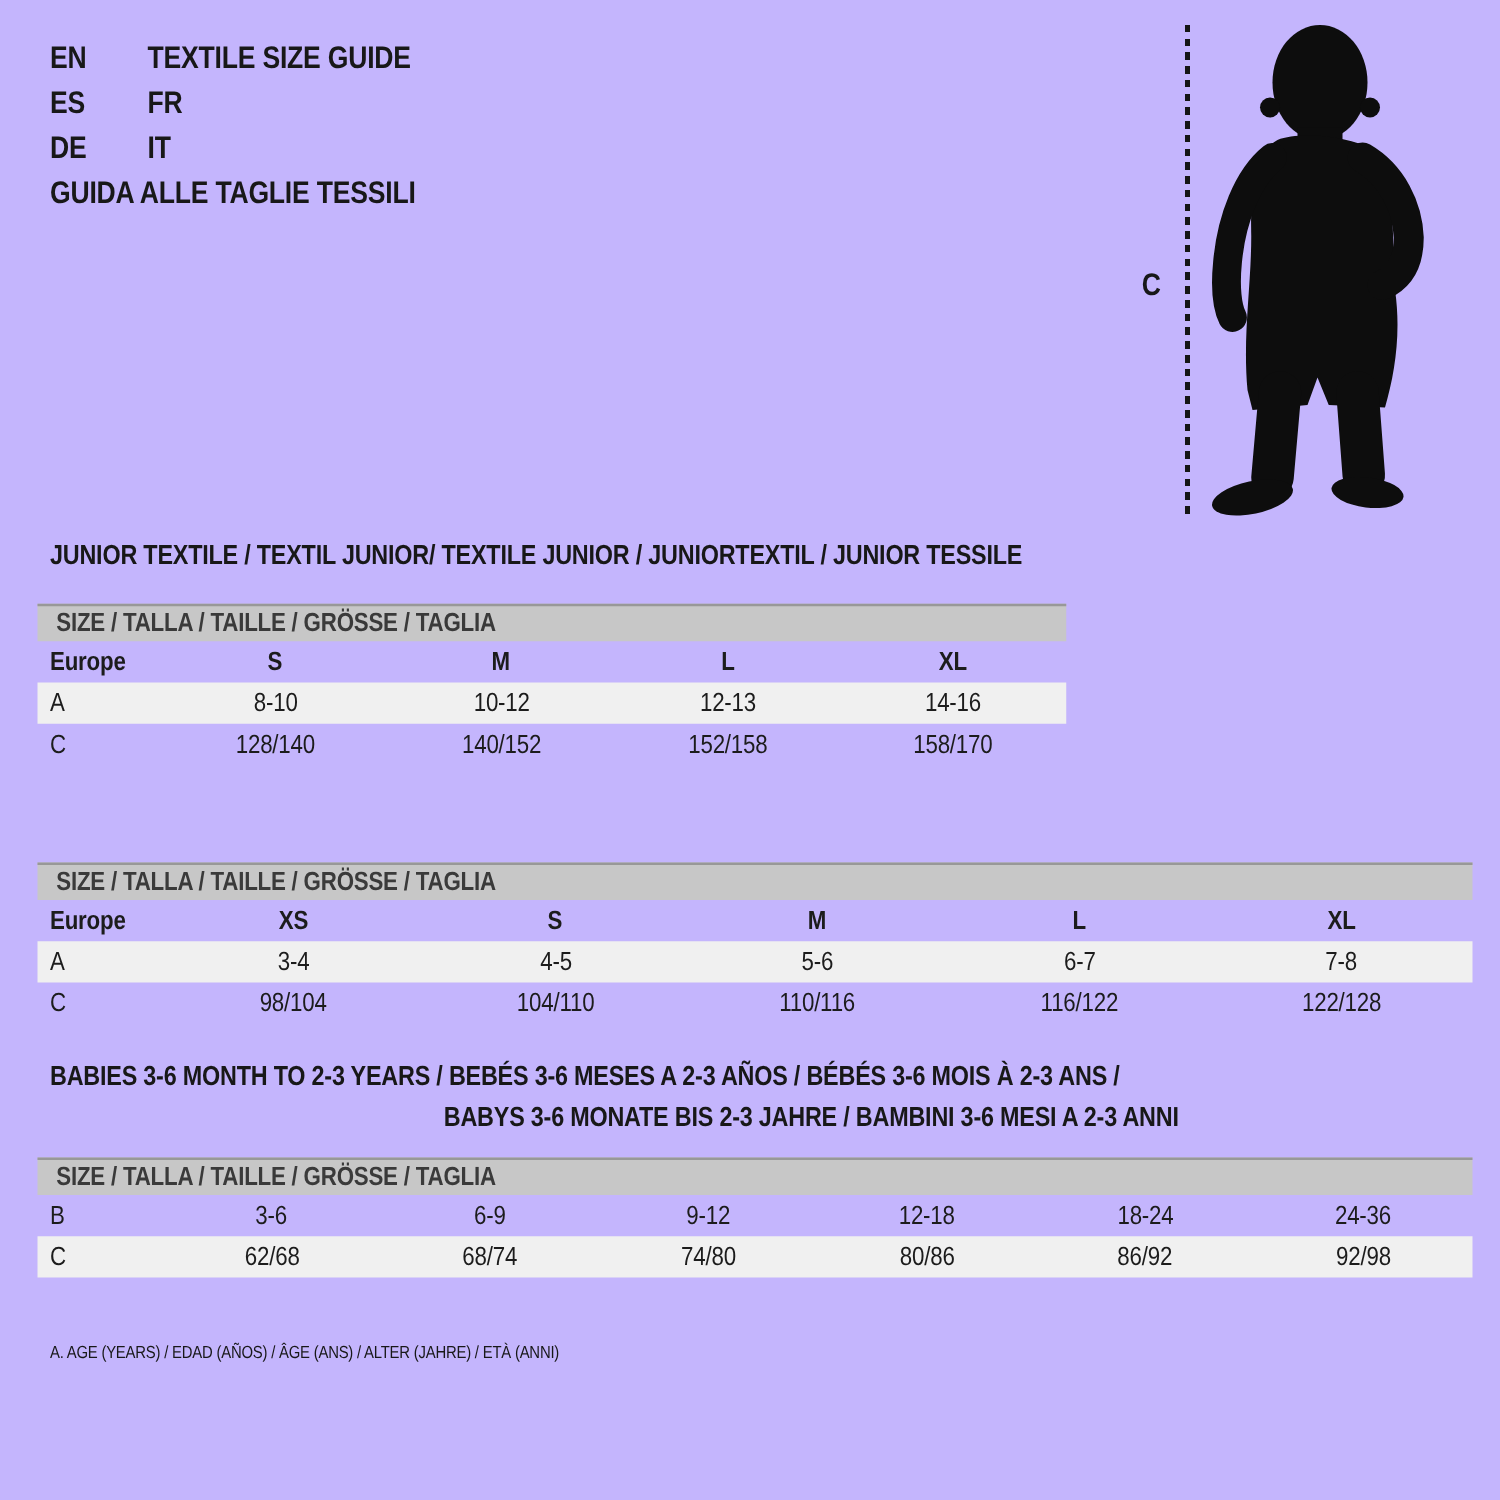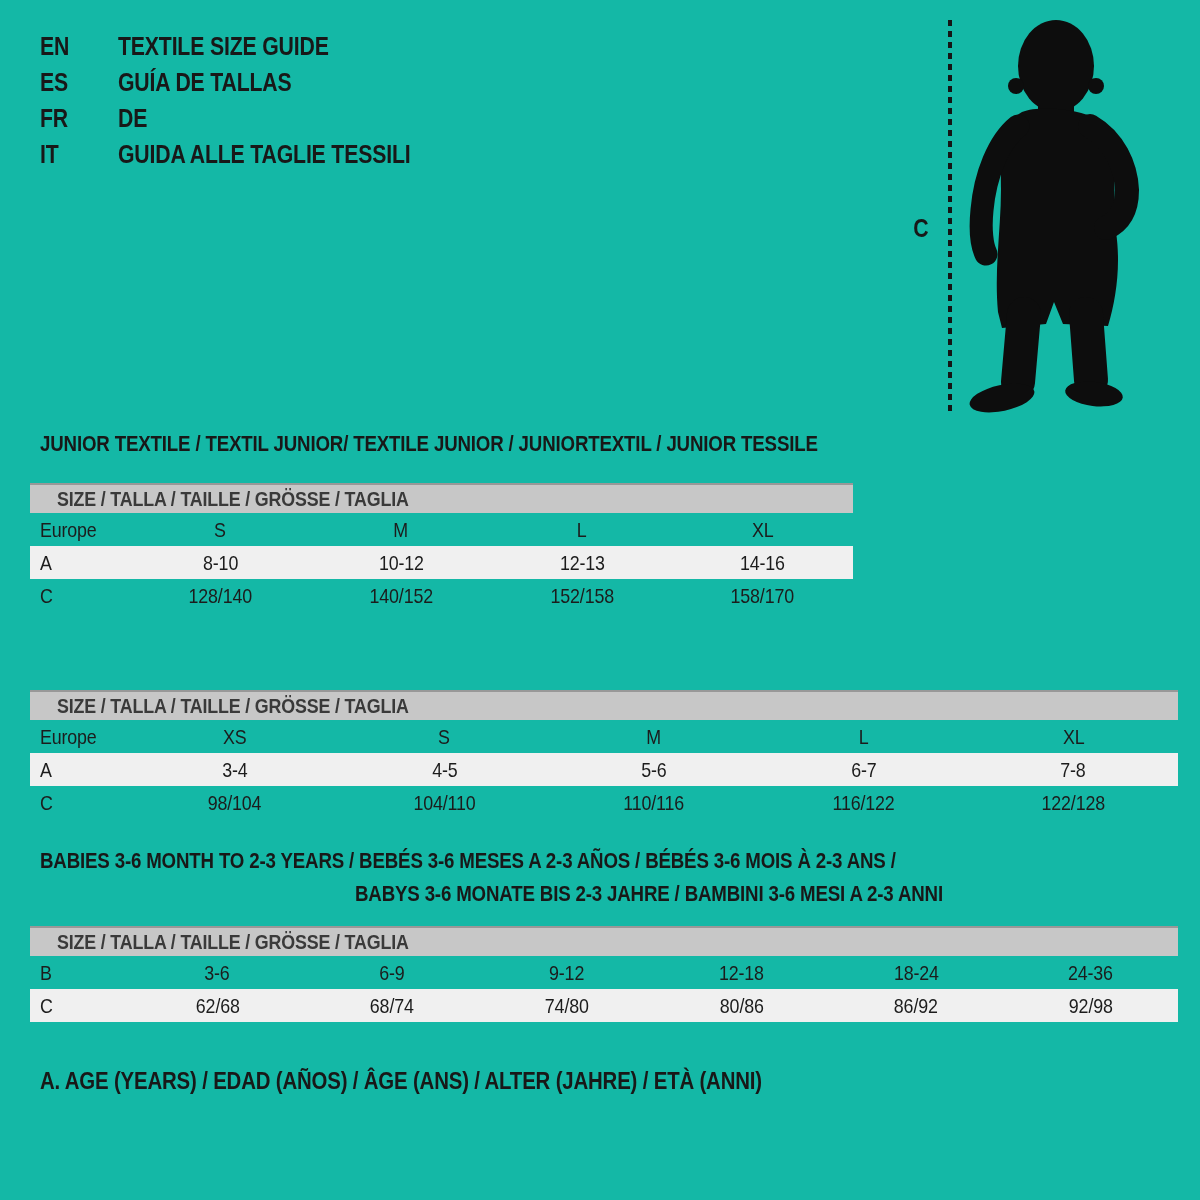--- a/index.html
+++ b/index.html
@@ -1,17 +1,17 @@
 <!DOCTYPE html>
 <html><head>
 <meta charset="utf-8">
 <style>
   html,body{margin:0;padding:0;background:#fff;}
   .page{
-    position:relative;width:1200px;height:1200px;background:#14b8a6;overflow:hidden;
+    position:relative;width:1200px;height:1200px;background:#c4b5fd;overflow:hidden;
     font-family:"Liberation Sans", sans-serif;color:#1c1c1c;
   }
   
   .cond{display:inline-block;transform:scaleX(.85);transform-origin:0 50%;white-space:nowrap;letter-spacing:-.2px;}
   .condc{display:inline-block;transform:scaleX(.85);transform-origin:50% 50%;white-space:nowrap;letter-spacing:-.2px;}
 
   
   .langs{position:absolute;left:40px;top:28px;display:grid;grid-template-columns:78px auto;grid-auto-rows:36px;align-items:center;}
   .langs .code,.langs .ltitle{font-size:25px;font-weight:700;color:#181818;}
 
@@ -22,45 +22,44 @@
   .baby{position:absolute;left:958px;top:14px;}
 
   
   .sec-title{position:absolute;left:40px;font-size:22px;font-weight:700;color:#181818;line-height:24px;}
   .sec-title .sub{font-size:15px;vertical-align:-4px;}
   .sec-title.two-line{line-height:33px;text-align:right;}
 
   
   .size-table{position:absolute;left:30px;}
   .bar{height:30px;background:#c7c7c7;border-top:2px solid #989898;box-sizing:border-box;
-       display:flex;align-items:center;padding-left:27px;}
+       display:flex;align-items:center;padding-left:15px;}
   .bar span{font-size:21px;font-weight:700;color:#3a3a3a;}
   .trow{display:grid;height:33px;align-items:center;font-size:21px;font-weight:400;color:#1c1c1c;}
   .cols-4{grid-template-columns:100px repeat(4,1fr);}
   .cols-5{grid-template-columns:100px repeat(5,1fr);}
   .cols-6{grid-template-columns:100px repeat(6,1fr);}
   .trow .lbl{padding-left:10px;text-align:left;}
   .trow .val{text-align:center;}
   .striped{background:#f0f0f0;}
-  .head-row{font-weight:400;}
+  .head-row{font-weight:700;}
 
   
   .notes{position:absolute;left:40px;top:1064px;line-height:34px;}
-  .notes .note{font-size:24px;font-weight:700;color:#181818;}
+  .notes .note{font-size:14px;font-weight:400;color:#181818;}
 </style>
 </head>
 <body>
 
 <div class="page">
 
   <div class="langs">
     <span class="code"><span class="cond">EN</span></span>
     <span class="ltitle"><span class="cond">TEXTILE SIZE GUIDE</span></span>
     <span class="code"><span class="cond">ES</span></span>
-    <span class="ltitle"><span class="cond">GUÍA DE TALLAS</span></span>
     <span class="code"><span class="cond">FR</span></span>
     <span class="code"><span class="cond">DE</span></span>
     <span class="code"><span class="cond">IT</span></span>
     <span class="ltitle"><span class="cond">GUIDA ALLE TAGLIE TESSILI</span></span>
   </div>
 
   <div class="measure-line"></div>
   <div class="measure-label"><span class="condc">C</span></div>
   <svg class="baby" width="182" height="406" viewBox="0 0 182 406" aria-hidden="true">
     <g fill="#0d0d0d" stroke="none">

